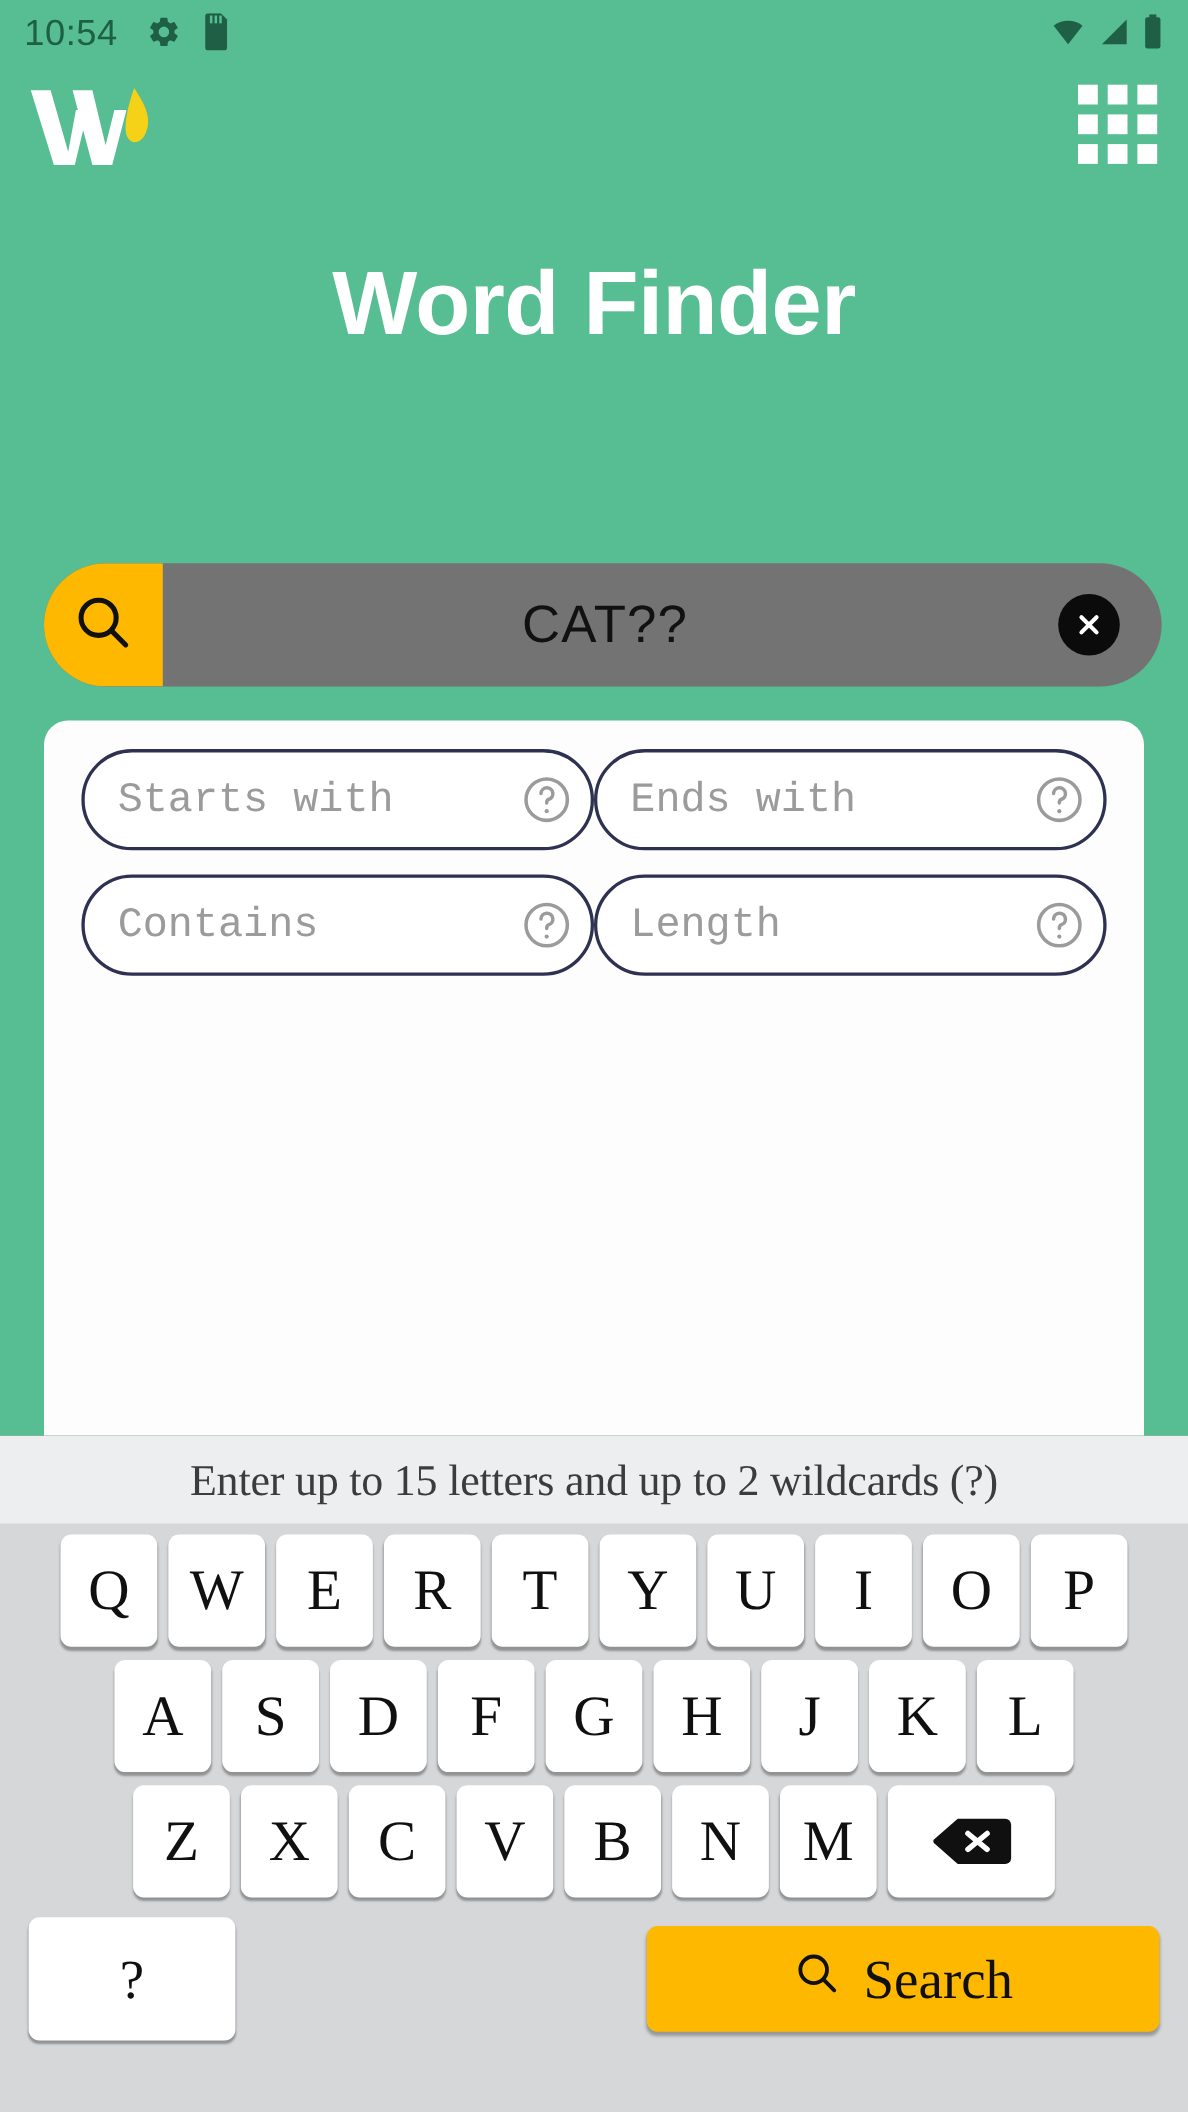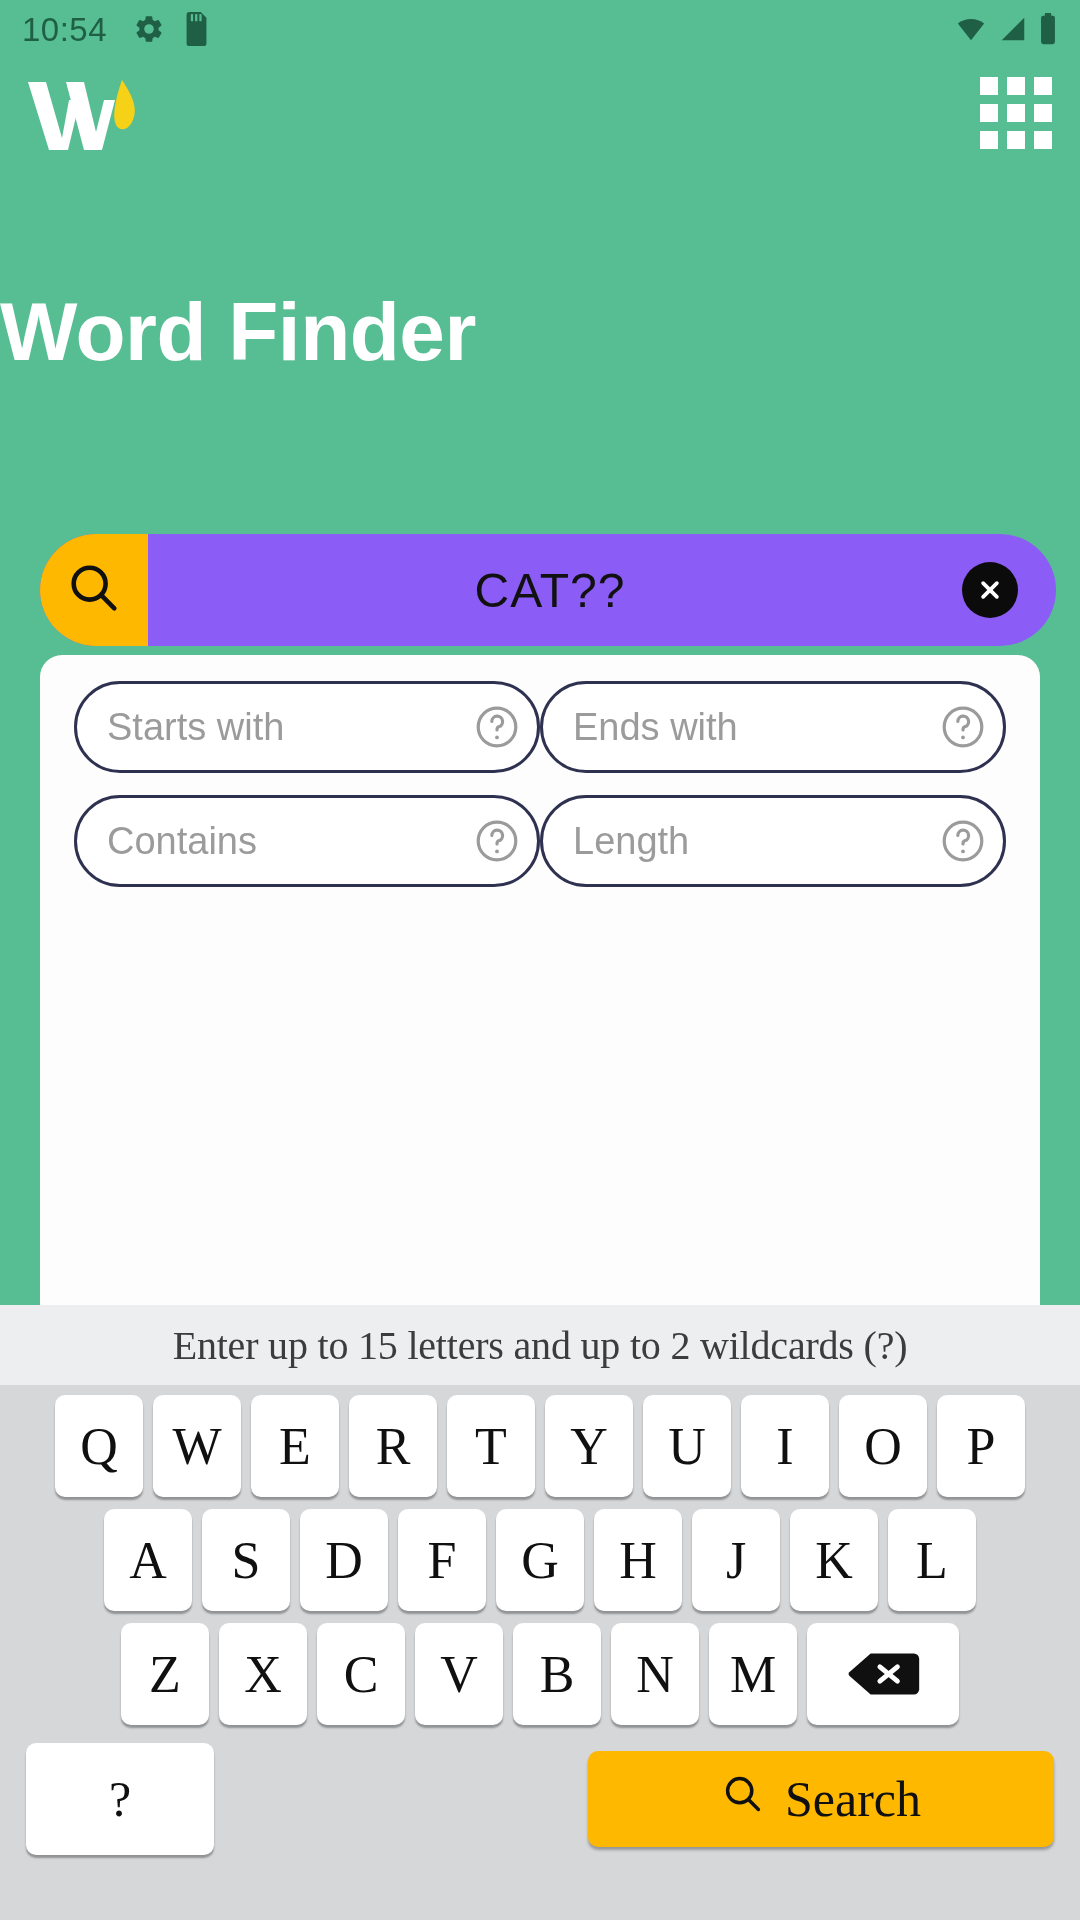--- a/index.html
+++ b/index.html
@@ -54,38 +54,38 @@
     display:grid;
     grid-template-columns:repeat(3,18px);
     grid-template-rows:repeat(3,18px);
     gap:9px;
     cursor:pointer;
   }
   .apps-grid i{ display:block; width:18px; height:18px; background:#ffffff; }
 
   
   .title{
+    text-align:center;
     color:#ffffff;
     font-size:82px;
     font-weight:bold;
     letter-spacing:-.5px;
-    margin-top:117px;
+    margin-top:62px;
   }
 
   
   .searchbar{
     position:absolute;
     left:40px; right:24px;
     top:512px;
     height:112px;
-    background:#8b5cf6;
+    background:#737373;
     border-radius:56px;
     display:flex; align-items:center;
     overflow:hidden;
-    margin-top:22px;
   }
   .search-ico-btn{
     width:108px; height:112px;
     background:#ffb800;
     display:flex; align-items:center; justify-content:center;
     flex:0 0 auto;
     cursor:pointer;
   }
   .search-value{
     flex:1 1 auto;
@@ -119,20 +119,21 @@
   }
   .adv-title{
     text-align:center;
     font-size:44px;
     color:#2e3150;
     padding:10px 0 26px 0;
   }
   .adv-row{
     display:flex;
     margin-bottom:22px;
+    font-family:Liberation Mono, monospace;
   }
   .adv-field{
     flex:1 1 0;
     height:92px;
     border:3px solid #2e3150;
     border-radius:46px;
     display:flex; align-items:center;
     padding:0 16px 0 30px;
     background:#fff;
     cursor:text;

